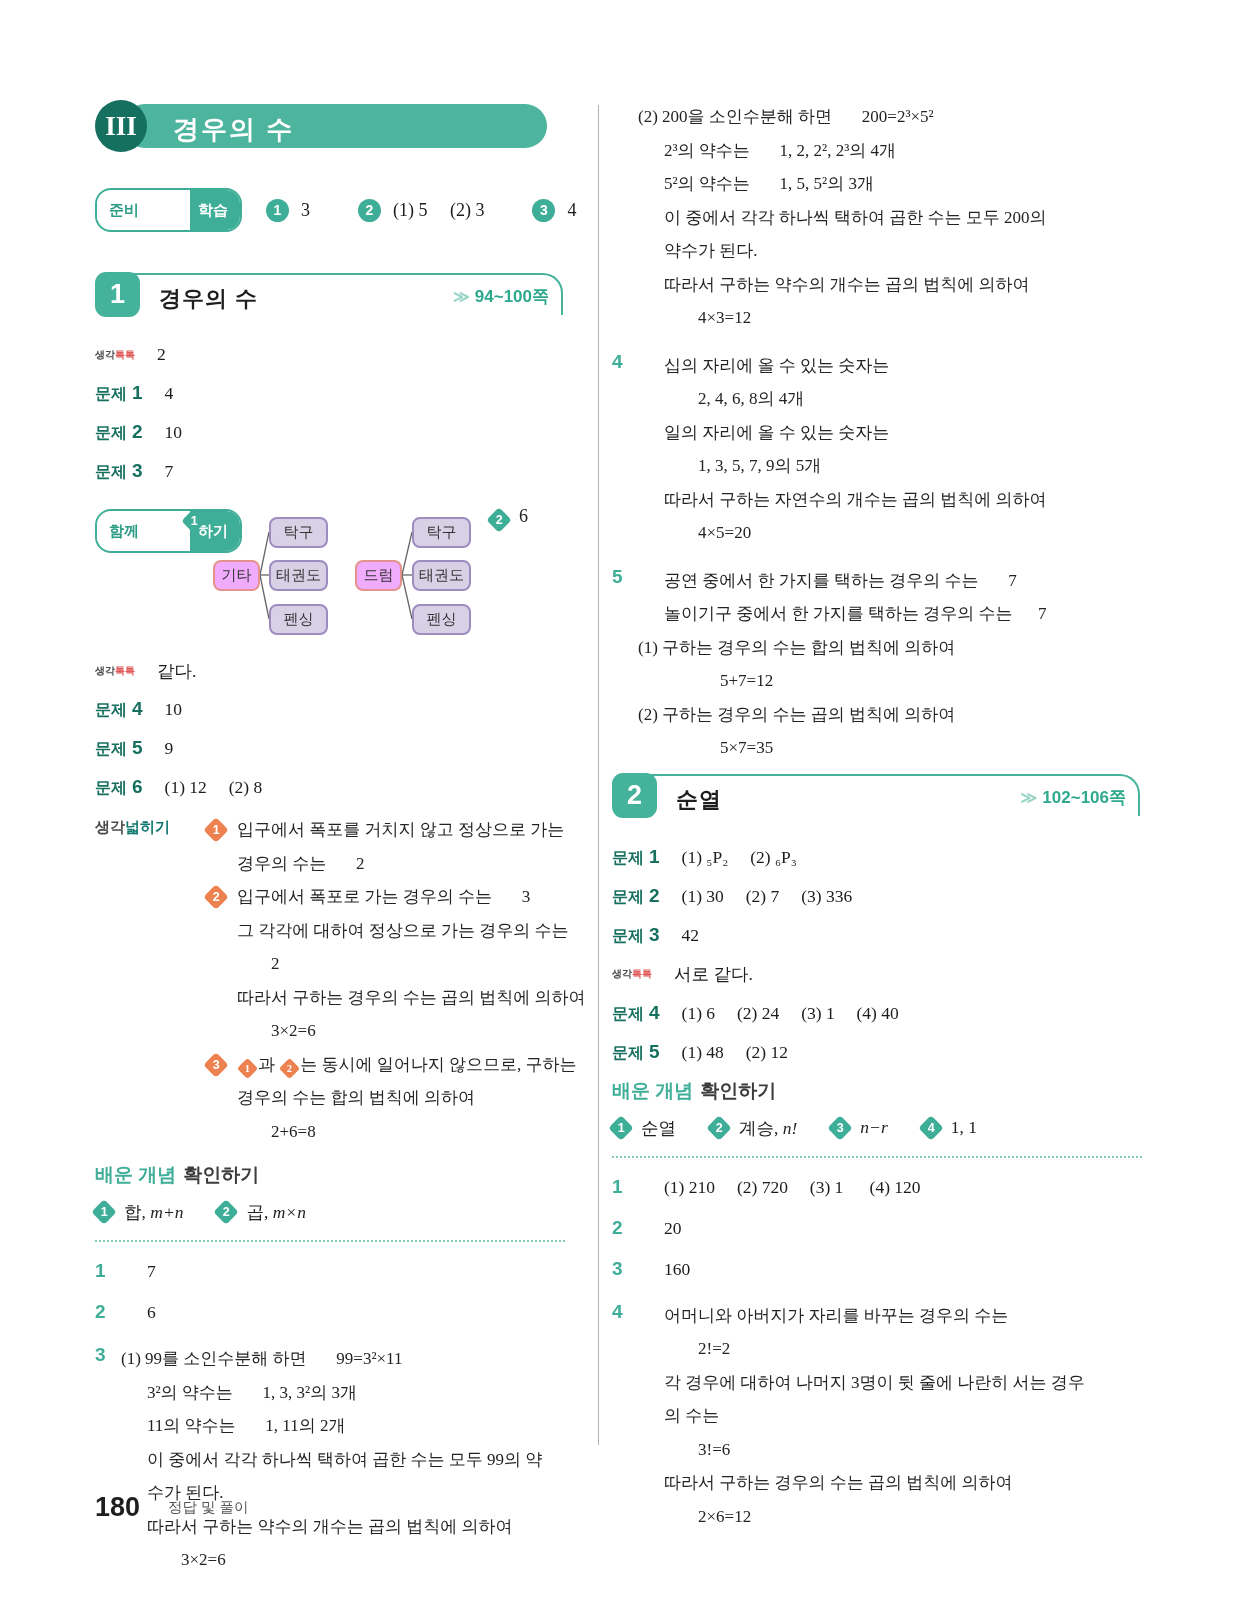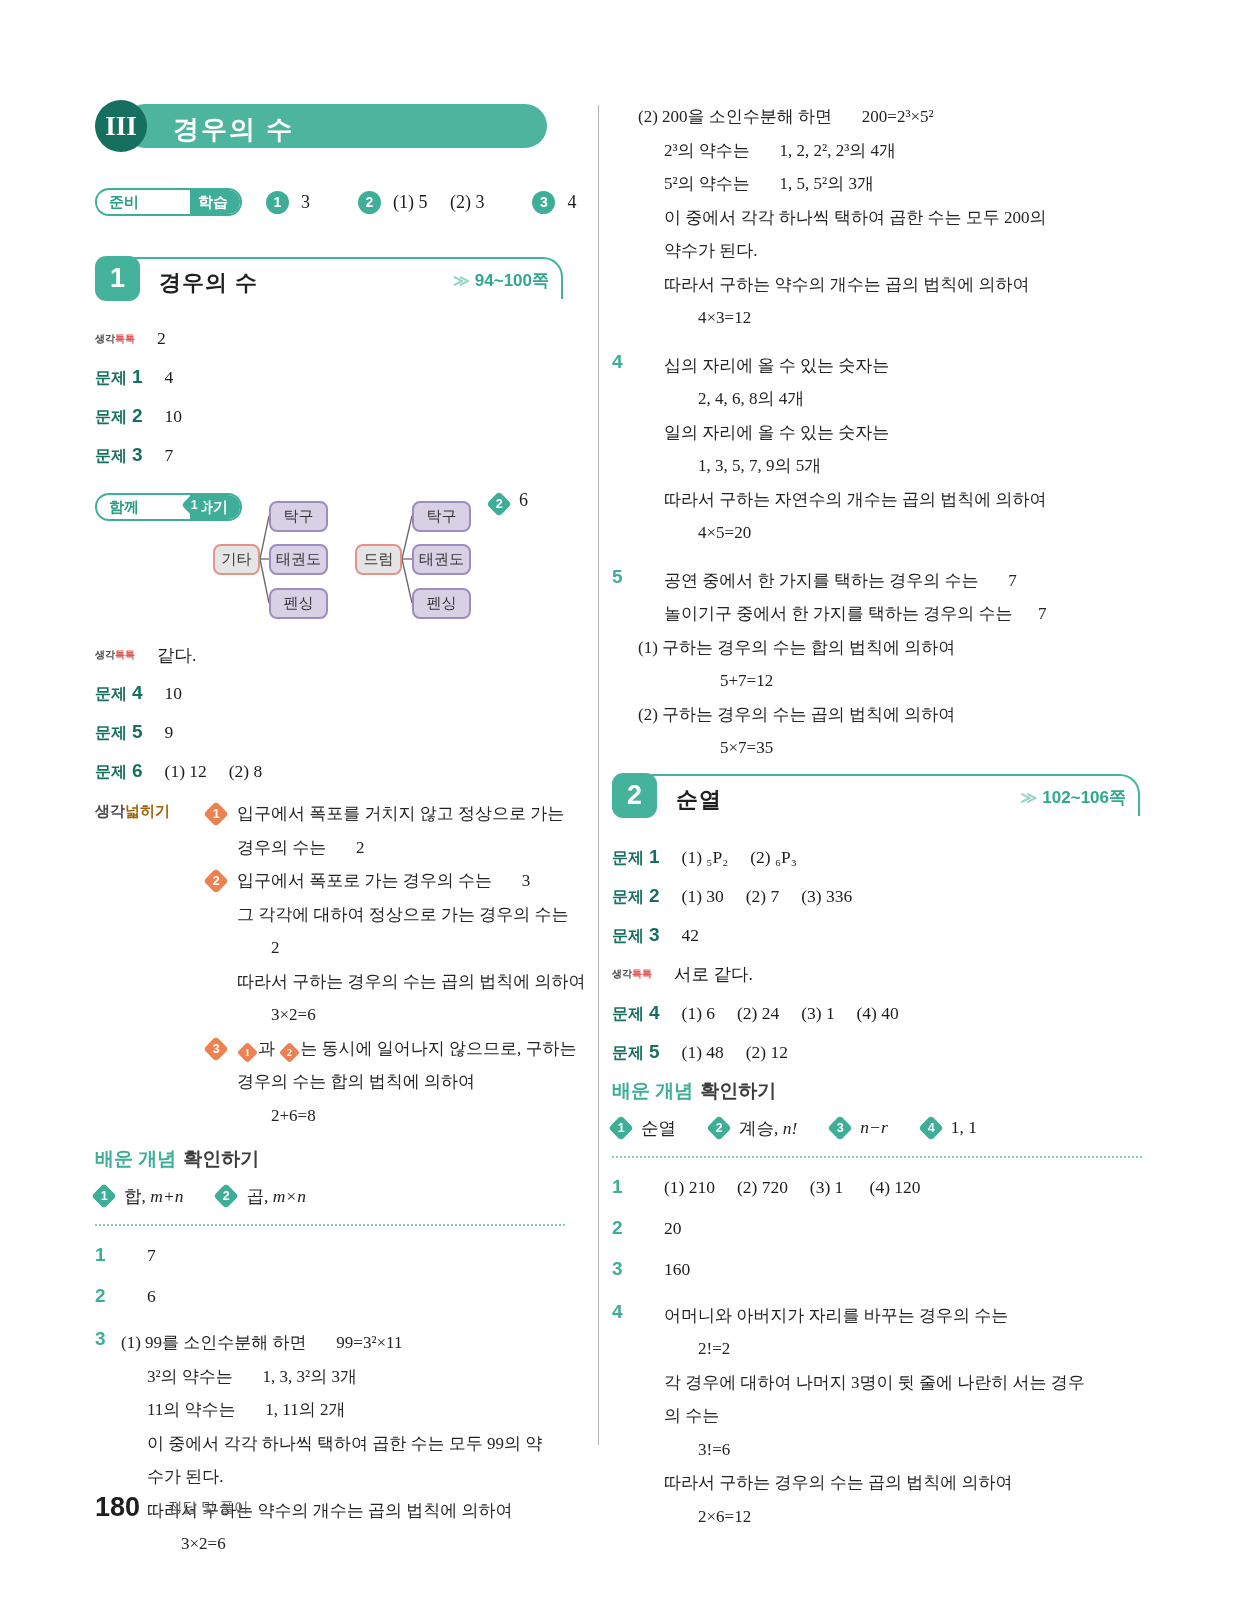--- a/index.html
+++ b/index.html
@@ -17,21 +17,21 @@
   
   .chapter { position:relative; height:52px; margin-bottom:36px; }
   .chapter-banner { position:absolute; left:28px; top:4px; right:18px; height:44px; background:#4db49e; border-radius:22px; }
   .chapter-title { position:absolute; left:78px; top:12px; color:#fff; font-size:26px; font-weight:bold; letter-spacing:2px; }
   .chapter-circle { position:absolute; left:0; top:0; width:52px; height:52px; border-radius:50%;
     background:#15705f; color:#fff; font-family:"Liberation Serif",serif; font-size:27px; font-weight:bold;
     display:flex; align-items:center; justify-content:center; }
 
   
   .pill { display:inline-flex; border:2px solid #3fae98; border-radius:16px; overflow:hidden;
-    height:28px; align-items:center; font-size:15px; font-weight:bold; flex:none; }
+    height:44px; align-items:center; font-size:15px; font-weight:bold; flex:none; }
   .pill .l { color:#2b9c85; background:#fff; padding:0 7px 0 12px; }
   .pill .r { color:#fff; background:#3fae98; padding:0 12px 0 8px; align-self:stretch; display:flex; align-items:center;margin-left:44px; }
 
   
   .cnum { width:23px; height:23px; border-radius:50%; background:#3fae98; color:#fff; font-size:14px;
     font-weight:bold; display:inline-flex; align-items:center; justify-content:center; flex:none; }
   .dia { width:18px; height:18px; border-radius:4px; background:#3fae98; transform:rotate(45deg);
     display:inline-flex; align-items:center; justify-content:center; flex:none; }
   .dia i { transform:rotate(-45deg); font-style:normal; font-weight:bold; color:#fff; font-size:12.5px; }
   .dia.orange { background:#ed8150; }
@@ -63,29 +63,29 @@
   .row-value { font-family:"Liberation Serif",serif; font-size:17.5px; margin-left:22px; white-space:pre; color:#1c1c1c; }
 
   
   .tree-block { position:relative; height:150px; margin:4px 0 10px 0; }
   .tree-badge { position:absolute; left:0; top:12px; }
   .tree-marker1 { position:absolute; left:90px; top:15px; }
   .tree-marker2 { position:absolute; left:395px; top:14px; }
   .tree-ans { position:absolute; left:424px; top:9px; font-size:18px; }
   .tbox { position:absolute; height:31px; border-radius:8px; font-size:15px; color:#333;
     display:flex; align-items:center; justify-content:center; }
-  .tbox.root  { width:47px; background:#e5e5e5; border:2px solid #e5928d; }
+  .tbox.root  { width:47px; background:#f0abfc; border:2px solid #e5928d; }
   .tbox.child { width:59px; background:#d8d0e5; border:2px solid #9d8cc0; }
   .tree-lines { position:absolute; left:0; top:0; width:470px; height:150px; }
 
   
   .expand-block { position:relative; padding-left:112px; margin-bottom:14px; }
   .expand-label { position:absolute; left:0; top:5px; font-size:15px; font-weight:bold; }
   .expand-label .pre { color:#4a4a4a; }
-  .expand-label .suf { color:#a16207; }
+  .expand-label .suf { color:#0f766e; }
   .step { position:relative; padding-left:30px; }
   .step-marker { position:absolute; left:0; top:8px; }
 
   
   .sol-line { font-family:"Liberation Serif","DejaVu Serif",serif; font-size:17px; line-height:33.5px;
     white-space:pre; color:#232323; }
   .sol-line.ind1 { padding-left:34px; }
   .sol-line.ind2 { padding-left:56px; }
   .sol-line.hang { margin-left:-26px; }
   .sol-item { position:relative; padding-left:52px; margin-bottom:14px; }

